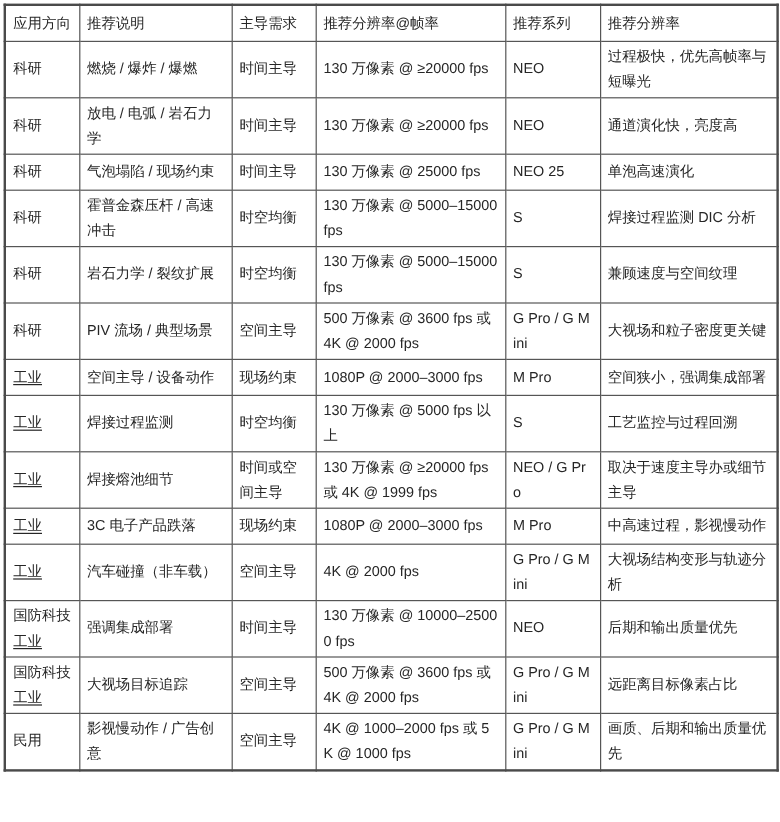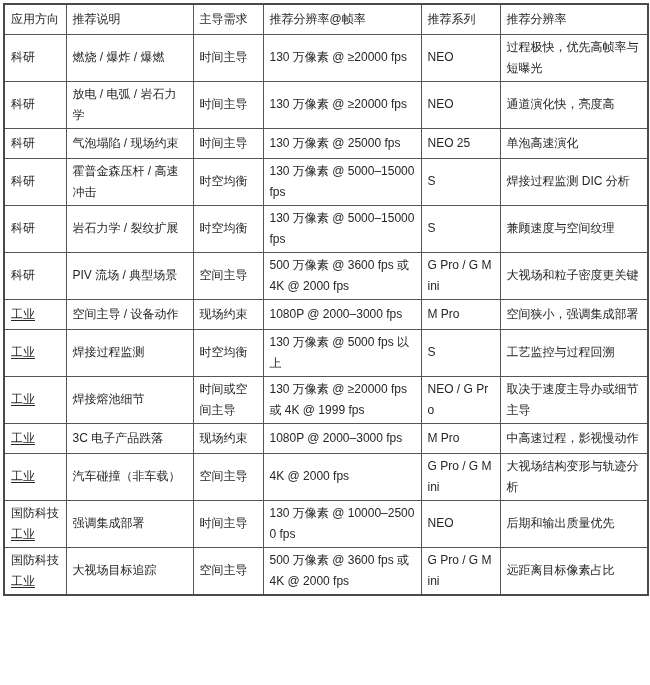--- a/index.html
+++ b/index.html
@@ -181,14 +181,22 @@
 
   <tr>
     <td><span>国防科技</span><span class="u">工业</span></td>
     <td>大视场目标追踪</td>
     <td>空间主导</td>
     <td>500 万像素 @ 3600 fps 或 4K @ 2000 fps</td>
     <td>G Pro / G Mini</td>
     <td>远距离目标像素占比</td>
   </tr>
 
+  <tr>
+    <td><span>民用</span></td>
+    <td>影视慢动作 / 广告创意</td>
+    <td>空间主导</td>
+    <td>4K @ 1000–2000 fps 或 5K @ 1000 fps</td>
+    <td>G Pro / G Mini</td>
+    <td>画质、后期和输出质量优先</td>
+  </tr>
 </tbody>
 </table>
 
 </body></html>

